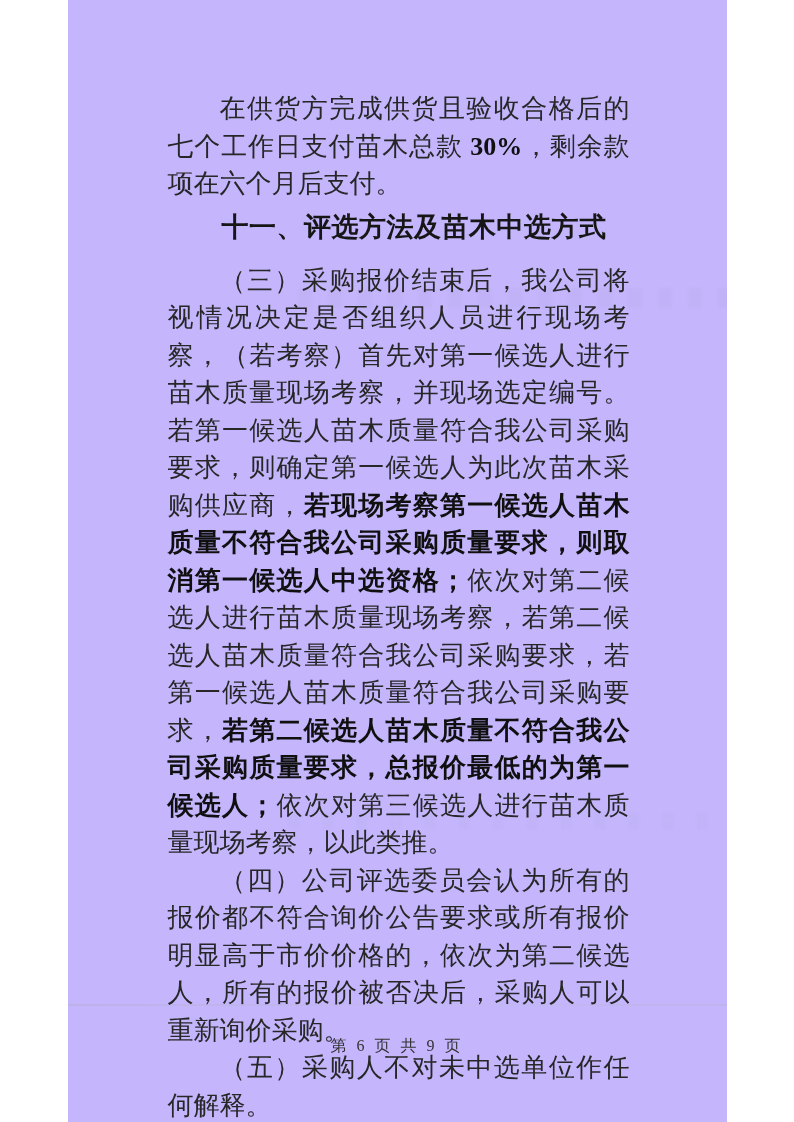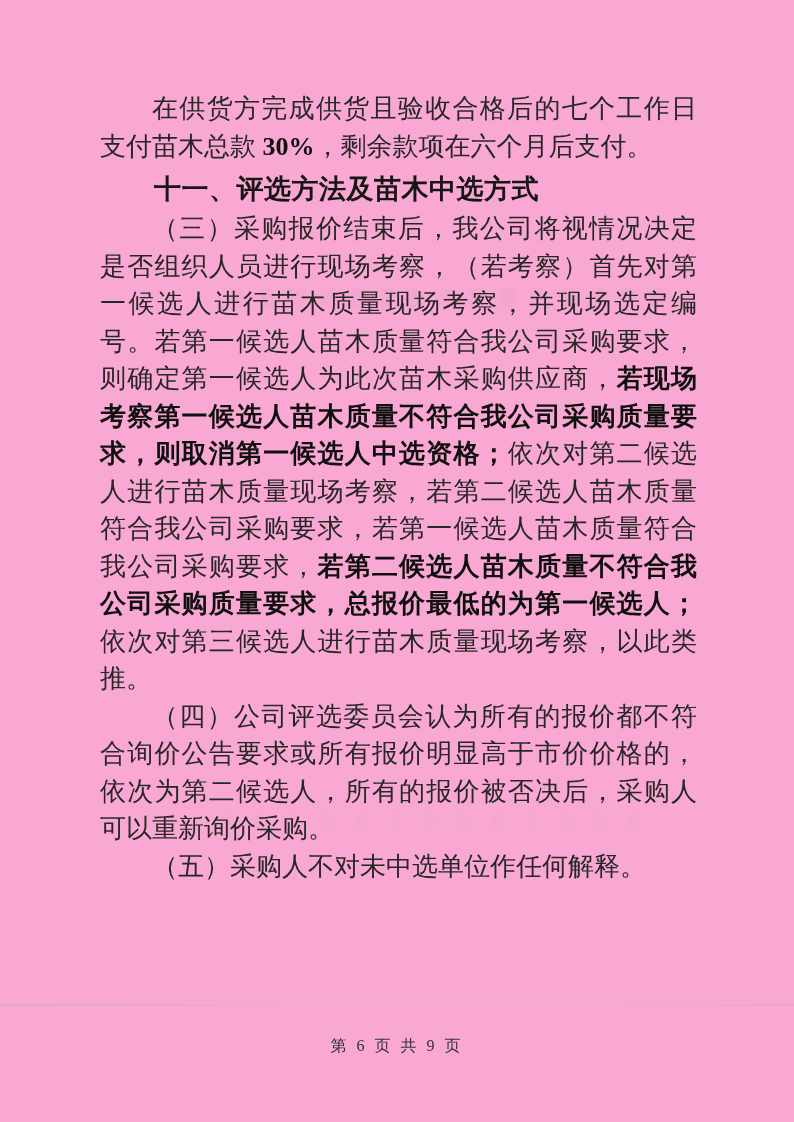--- a/index.html
+++ b/index.html
@@ -1,21 +1,21 @@
 <!DOCTYPE html>
 <html><head>
 <meta charset="utf-8">
 <style>
   html, body { margin: 0; padding: 0; background: #ffffff; }
   .page {
     position: relative;
-    width: 794px;
+    width: 659px;
     height: 1122px;
     margin: 0 auto;
-    background: #f9a8d4;
+    background: #c4b5fd;
     overflow: hidden;
     font-family: "Liberation Serif", serif;
     color: #272727;
     text-decoration: underline;
   }
   .body-text {
     position: absolute;
     left: 100px;
     right: 97px;
     top: 90px;
@@ -23,21 +23,21 @@
     line-height: 37.5px;
     text-align: justify;
     text-justify: inter-ideograph;
   }
   .body-text p {
     margin: 0;
     text-indent: 2em;
   }
   .b { font-weight: 700; color: #101010; }
   h2.sec {
-    margin: 5px 0 2px 0;
+    margin: 5px 0 16px 0;
     font-family: "Liberation Sans", sans-serif;
     font-weight: 700;
     font-size: 27px;
     line-height: 38px;
     text-indent: 2em;
     color: #161616;
     letter-spacing: 0.5px;
     text-align: left;
   }
   .footer {

